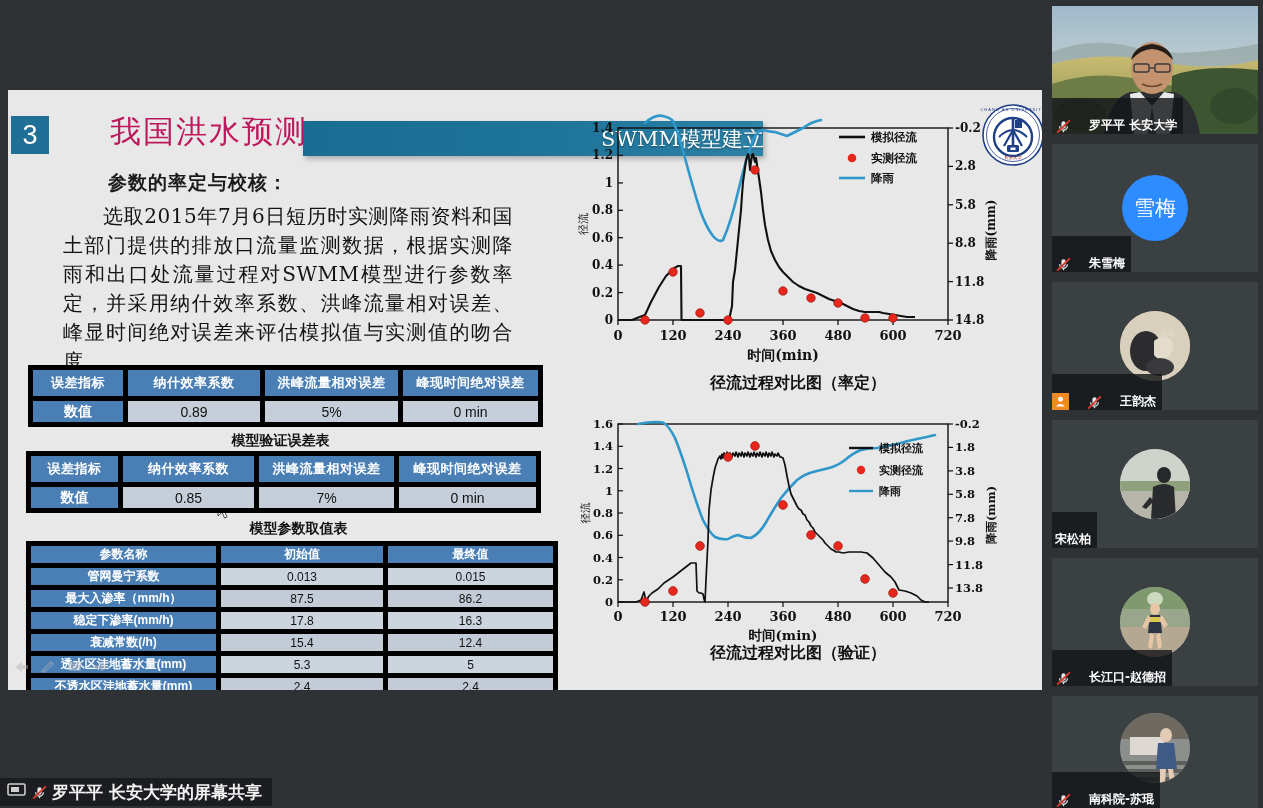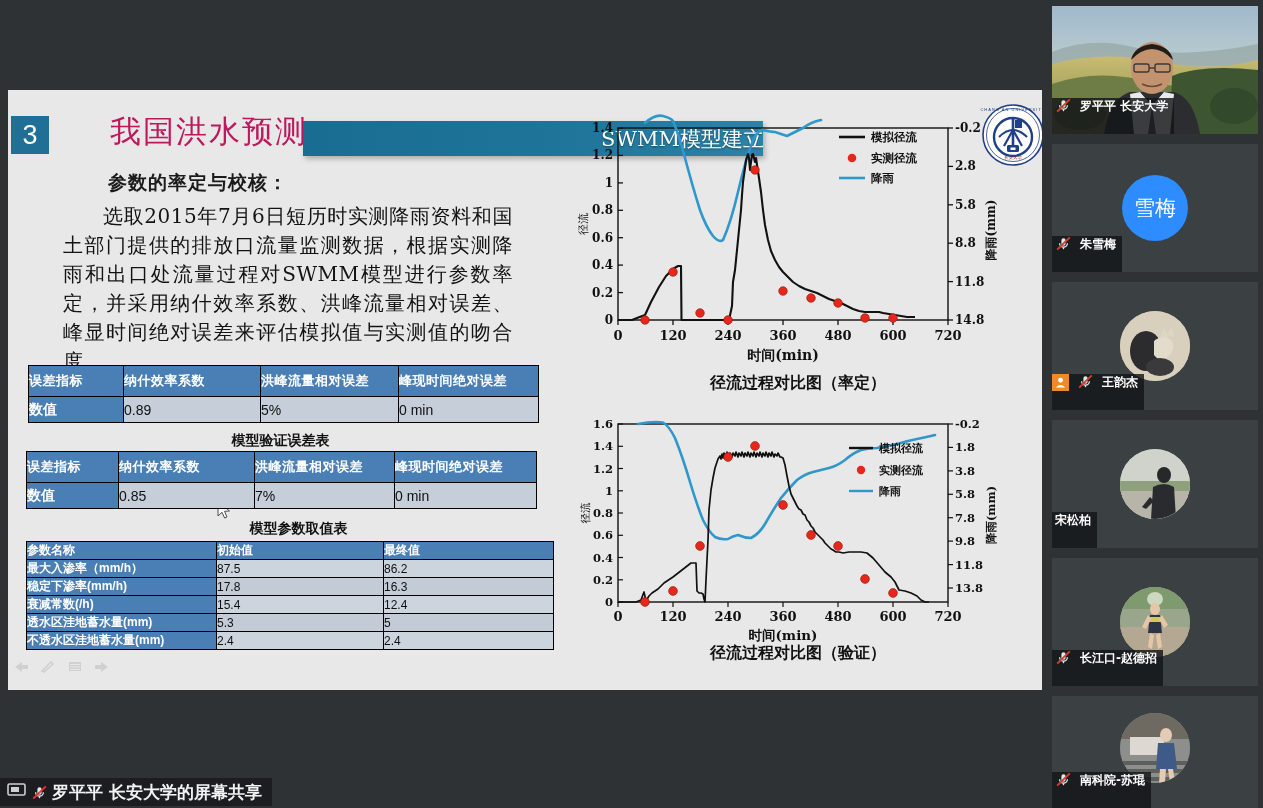--- a/index.html
+++ b/index.html
@@ -60,22 +60,22 @@
   }
 
   .tbl-cap {
     position: absolute; font-family: "DejaVu Serif", serif; font-weight: bold;
     font-size: 14px; color: #111; width: 100%; text-align: center;
   }
   table.err, table.param {
     position: absolute; border-collapse: collapse; table-layout: fixed;
   }
   table.err td, table.param td {
-    border: 1px solid #000000;
-    text-align: left;
+    border: 5px solid #000000;
+    text-align: center;
     font-family: "Liberation Sans", sans-serif;
   }
   table.err thead td {
     background: #4a7fb5; color: #fff; font-size: 13px; font-weight: bold;
     height: 31px; letter-spacing: .5px;
   }
   table.err tbody td { background: #c5ced9; color: #111; font-size: 14px; height: 26px; }
   table.err tbody td.rowhead { background: #4a7fb5; color: #fff; font-weight: bold; font-size: 14px; }
 
   table.param thead td {
@@ -109,21 +109,21 @@
   .tile .media { position: absolute; inset: 0; }
   .avatar-circle {
     position: absolute; left: 50%; top: 50%; transform: translate(-50%,-50%);
     width: 66px; height: 66px; border-radius: 50%;
     display: flex; align-items: center; justify-content: center;
     color: #fff; font-size: 21px; font-family: "DejaVu Sans", sans-serif;
     overflow: hidden;
   }
   .namebar {
     position: absolute; left: 0; bottom: 0; height: 36px;
-    display: flex; align-items: flex-start; gap: 8px; padding: 0 6px 0 3px;
+    display: flex; align-items: flex-end; gap: 17px; padding: 0 6px 0 3px;
     background: rgba(20,22,24,.82);
   }
   .namebar .nm {
     color: #ffffff; font-size: 12px; white-space: nowrap;
     font-family: "DejaVu Sans", "Liberation Sans", sans-serif; font-weight: bold;
   }
   .host-chip {
     width: 17px; height: 17px; background: #f08a24;
     display: flex; align-items: center; justify-content: center;
     margin-left: -3px;
@@ -240,20 +240,25 @@
             <col style="width:170px">
           </colgroup>
         <thead>
           <tr>
             <td>参数名称</td>
             <td>初始值</td>
             <td>最终值</td>
           </tr>
         </thead>
         <tbody>
+          <tr>
+              <td class="pname">管网曼宁系数</td>
+              <td class="v">0.013</td>
+              <td class="v">0.015</td>
+            </tr>
           <tr>
               <td class="pname">最大入渗率（mm/h）</td>
               <td class="v">87.5</td>
               <td class="v">86.2</td>
             </tr>
           <tr>
               <td class="pname">稳定下渗率(mm/h)</td>
               <td class="v">17.8</td>
               <td class="v">16.3</td>
             </tr>

